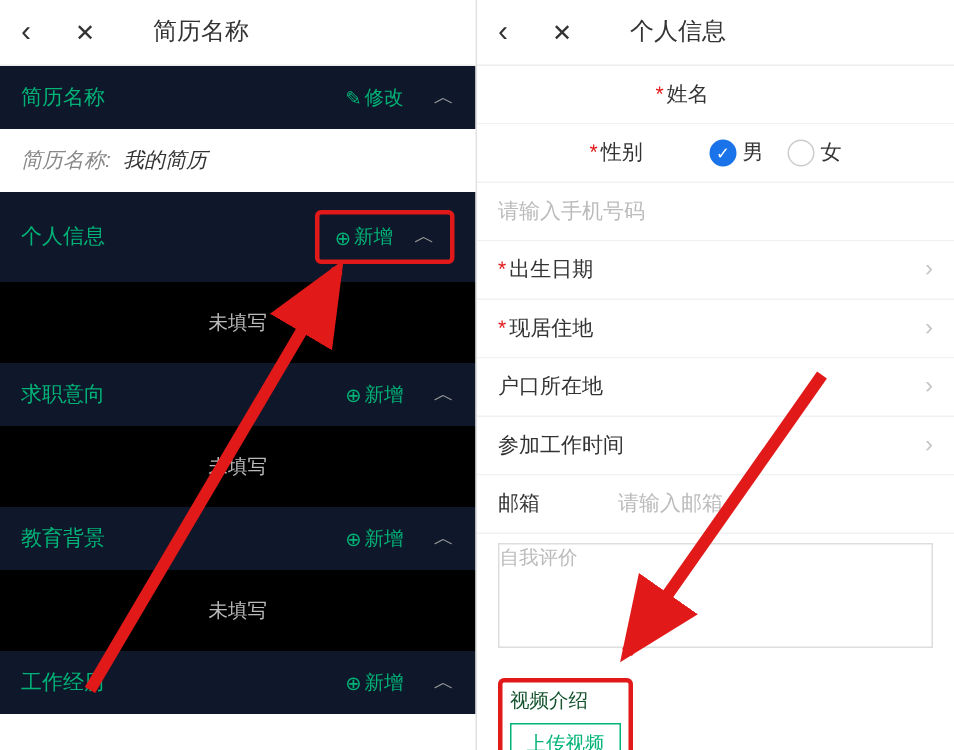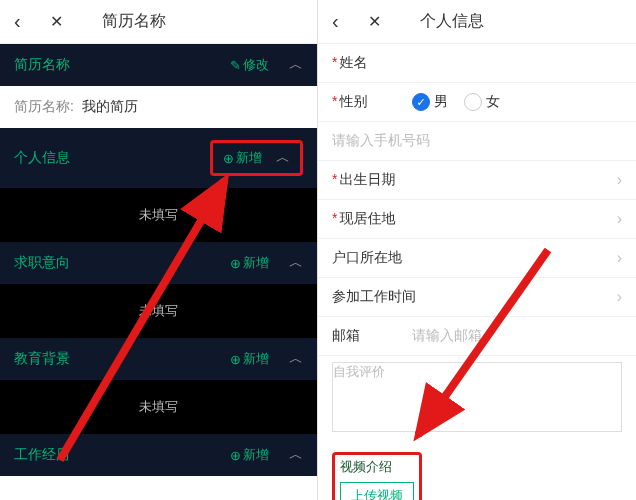--- a/index.html
+++ b/index.html
@@ -8,28 +8,28 @@
   .phone.left { border-right: 1px solid #e0e0e0; }
   .header { height: 44px; display: flex; align-items: center; padding: 0 14px; background: #fff; border-bottom: 1px solid #eee; }
   .header .back { width: 18px; color: #333; font-size: 20px; }
   .header .close { width: 18px; color: #333; margin-left: 18px; font-size: 16px; }
   .header .title { flex: 1; text-align: left; margin-left: 34px; font-size: 16px; color: #333; }
   .section-head { background: #0f172a; padding: 12px 14px; display: flex; align-items: center; justify-content: space-between; }
   .section-head .name { color: #00b377; font-size: 14px; }
   .section-head .actions { display: flex; align-items: center; gap: 6px; }
   .action-btn { color: #00b377; font-size: 13px; display: inline-flex; align-items: center; gap: 2px; }
   .chevron { color: #999; font-size: 14px; margin-left: 14px; }
-  .field-row { background: #fff; padding: 12px 14px; display: flex; align-items: center; font-size: 14px; }
+  .field-row { background: #fff; padding: 12px 14px; display: flex; align-items: center; font-size: 14px; font-style: italic; }
   .field-label { color: #888; width: 68px; }
   .field-value { color: #333; }
   .empty { text-align: center; color: #bbb; font-size: 13px; padding: 18px 0; background: #000000; }
   .highlight-box { border: 3px solid #e11919; border-radius: 4px; display: inline-flex; align-items: center; }
 
   
-  .row { display: flex; align-items: center; padding: 10px 14px; background: #fff; border-bottom: 1px solid #f1f1f1; font-size: 14px; }
+  .row { display: flex; align-items: center; padding: 10px 14px; background: #fff; border-bottom: 1px solid #f1f1f1; font-size: 14px; justify-content: center; }
   .row .lbl { color: #333; min-width: 80px; }
   .row .star { color: #e11919; margin-right: 2px; }
   .row .val { color: #bbb; flex: 1; }
   .row .arrow { color: #c5c5c5; font-size: 16px; }
   .radio-group { display: flex; align-items: center; gap: 16px; }
   .radio { display: inline-flex; align-items: center; gap: 4px; color: #333; }
   .radio .circle { width: 18px; height: 18px; border-radius: 50%; border: 1px solid #ccc; display: inline-flex; align-items: center; justify-content: center; }
   .radio.checked .circle { background: #1a73e8; border-color: #1a73e8; color: #fff; font-size: 11px; }
   .textarea-box { border: 1px solid #ddd; margin: 6px 14px 0 14px; color: #bbb; font-size: 13px; height: 70px; }
   .video-section { padding: 6px 14px; }

